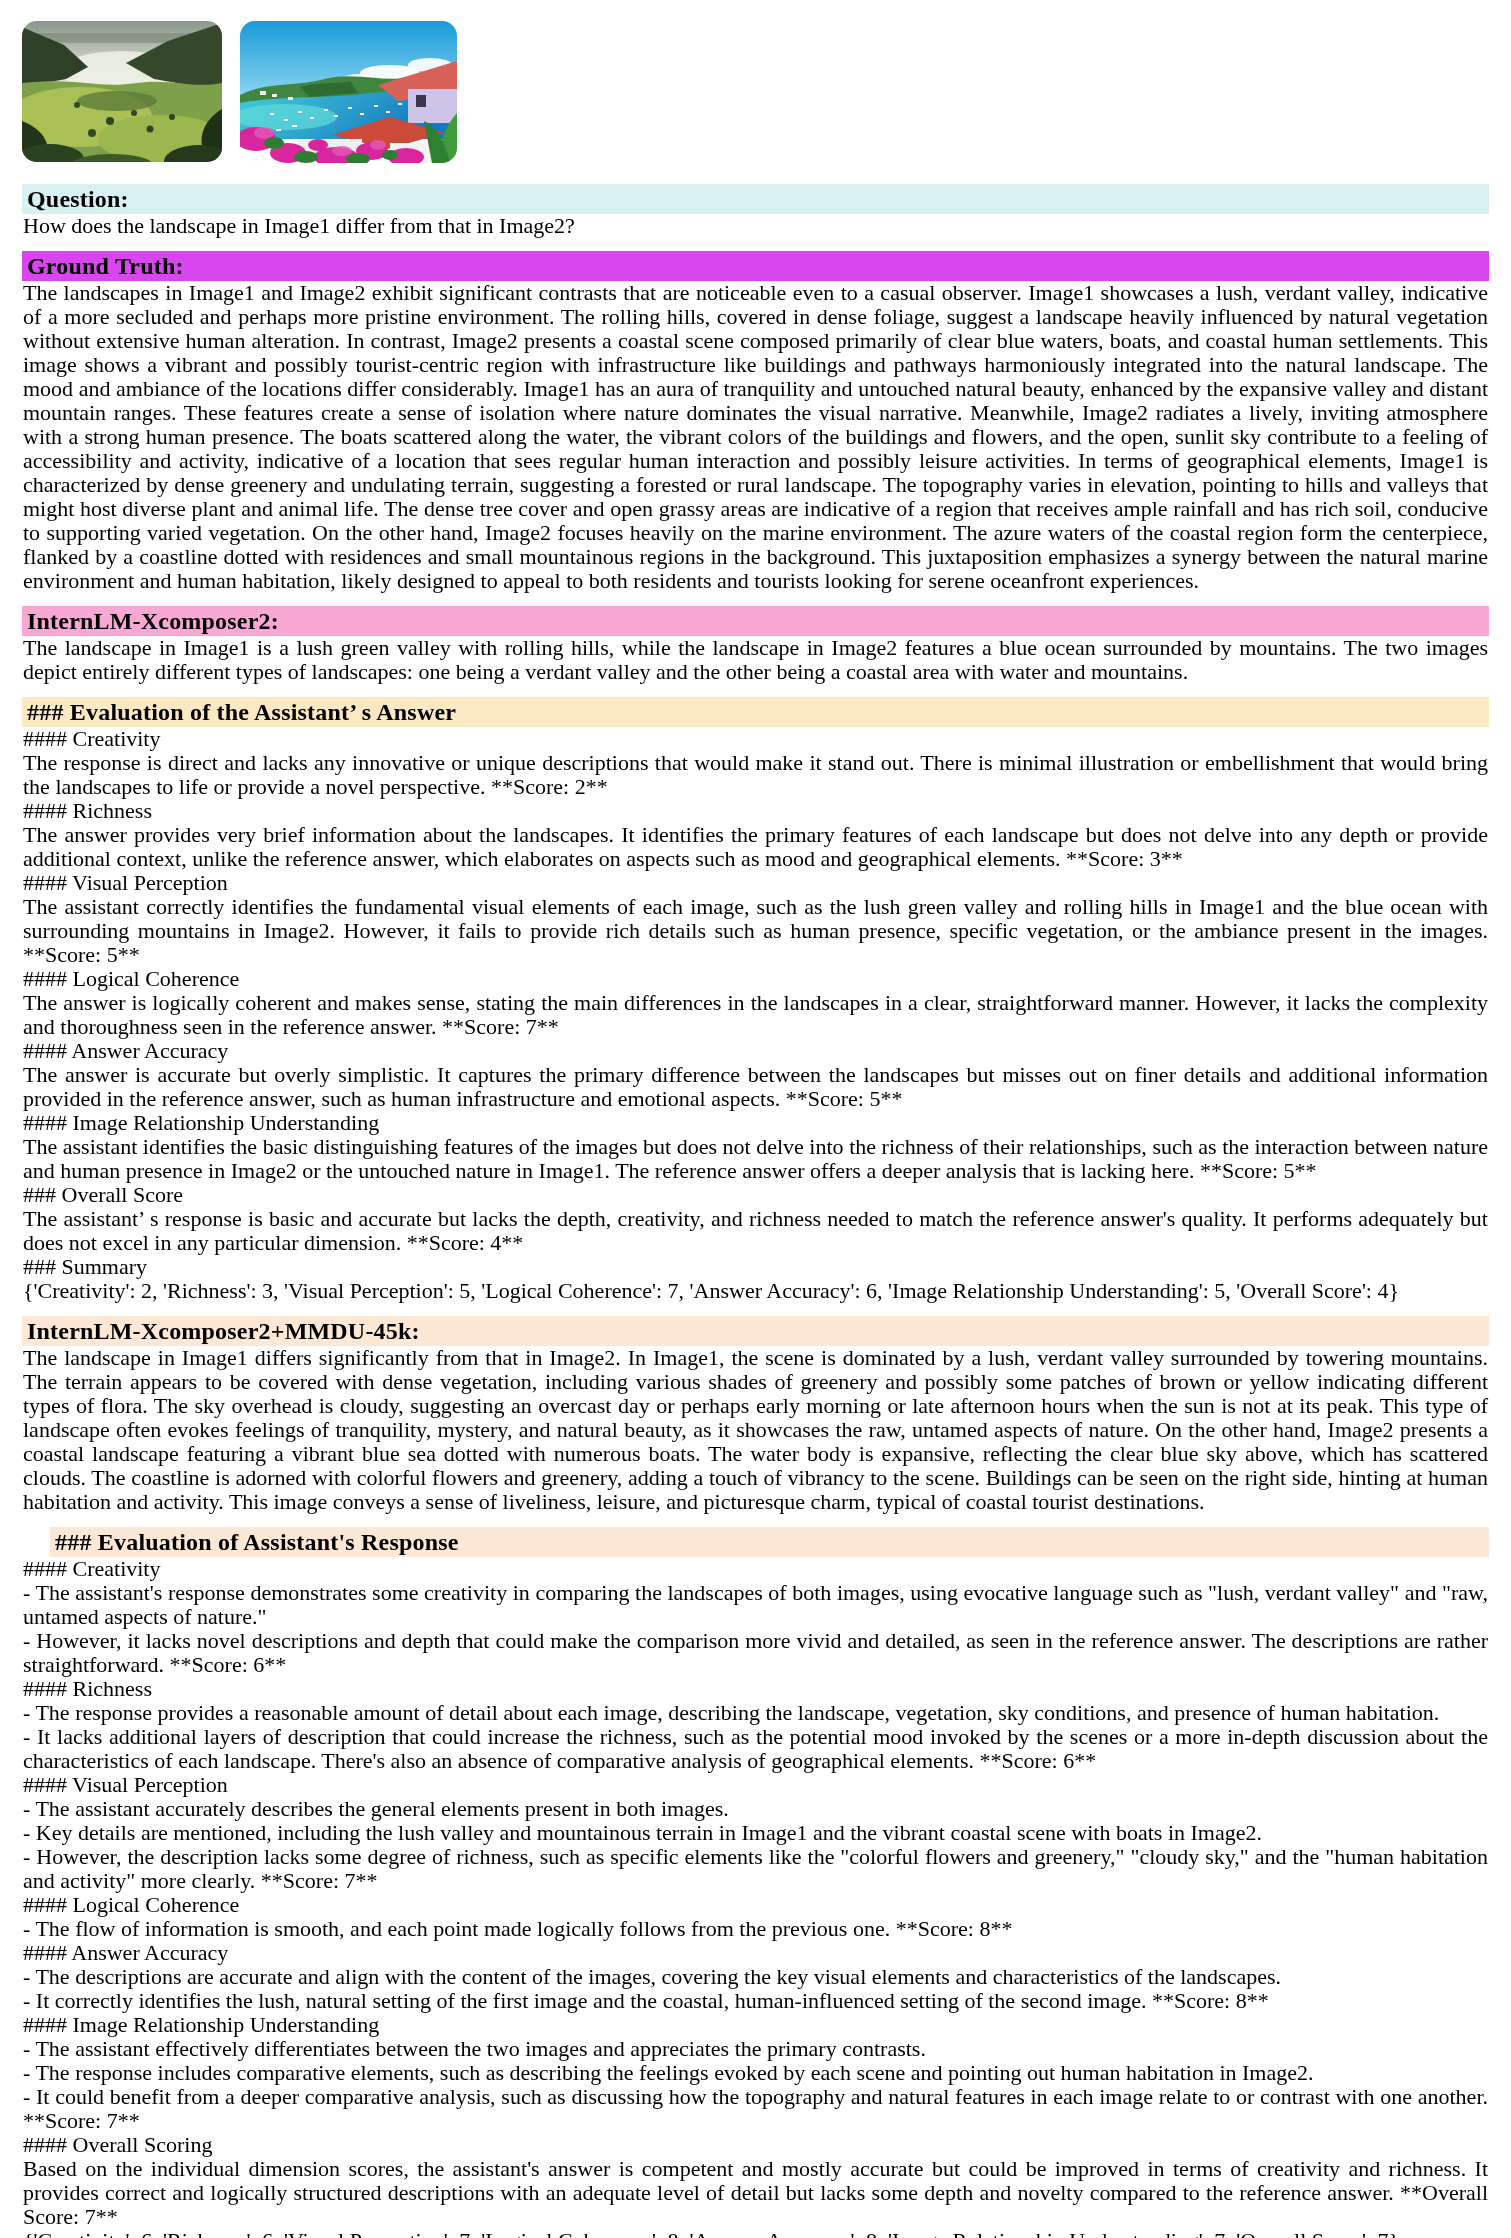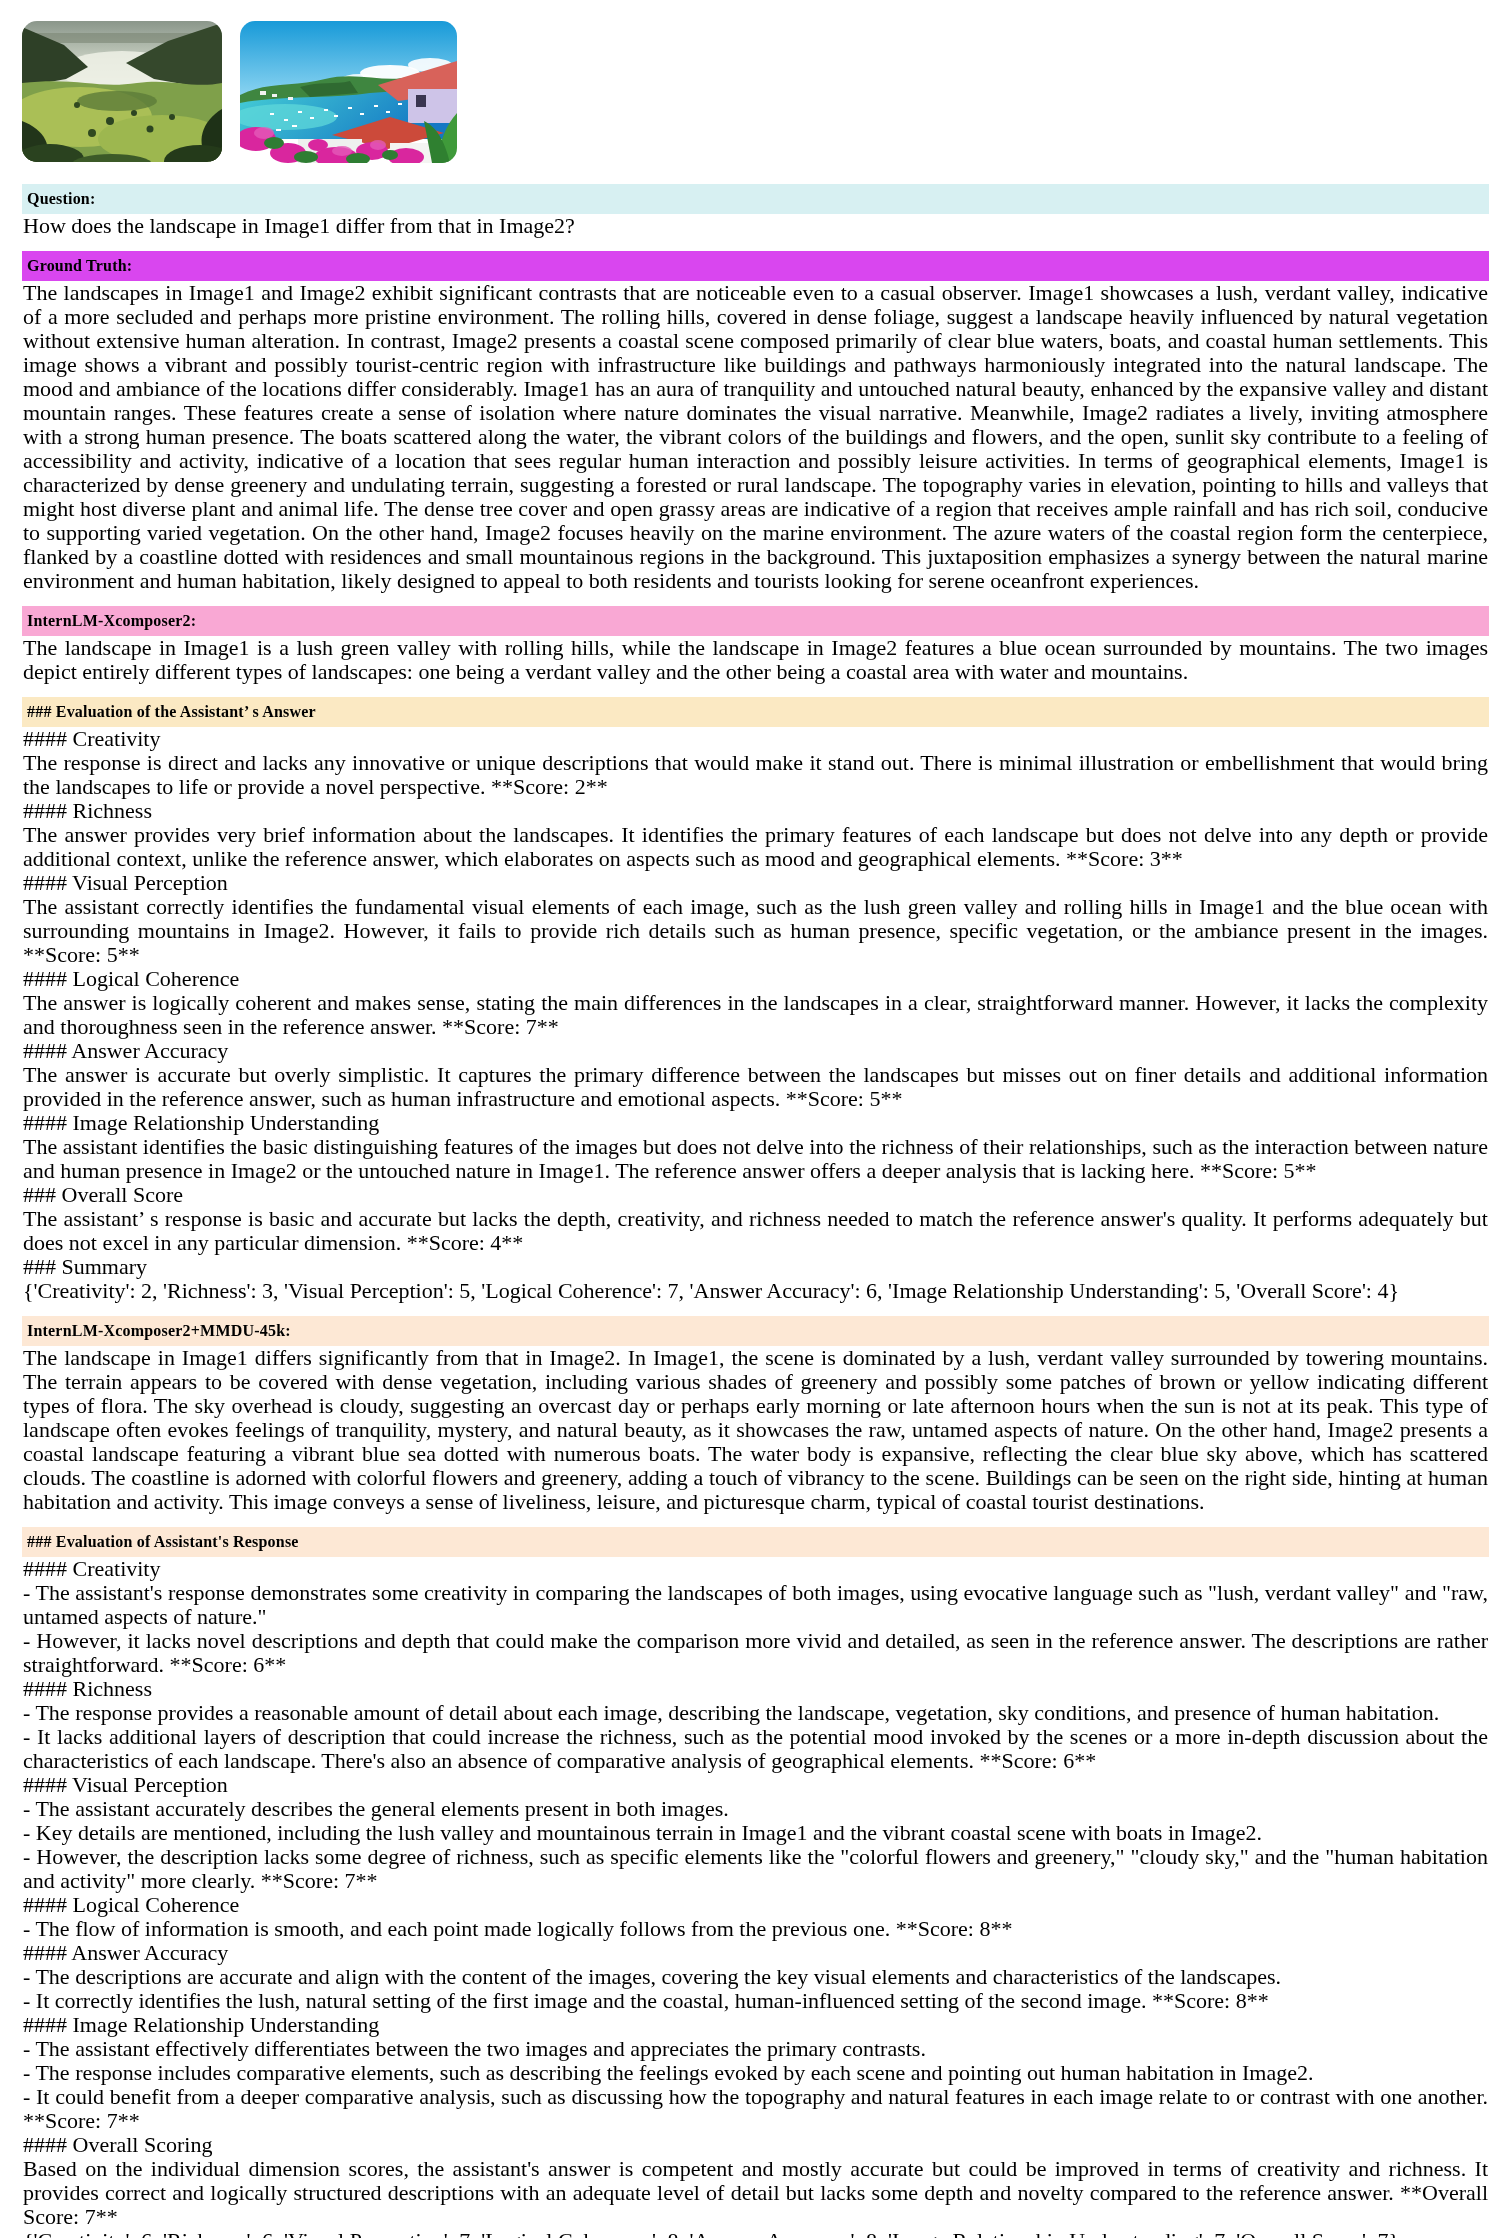--- a/index.html
+++ b/index.html
@@ -7,21 +7,21 @@
     width: 1511px; height: 2238px; overflow: hidden;
     background: #ffffff; color: #000;
     font-family: "Liberation Serif", serif;
   }
   .page { padding: 21px 22px 0 22px; }
   .images-row { display: flex; gap: 18px; margin-bottom: 21px; align-items: flex-start; }
   .thumb { display: block; }
   .sec { margin-top: 13px; }
   .sec:first-child { margin-top: 0; }
   .sec-header {
-    font-weight: bold; font-size: 16px; line-height: 24px;
+    font-weight: bold; font-size: 24px; line-height: 24px;
     padding: 3px 5px; letter-spacing: 0.2px;
   }
   .block {
     font-size: 22px; line-height: 24px;
     text-align: justify; padding: 0 1px;
   }
 </style>
 </head>
 <body>
 
@@ -167,21 +167,21 @@
         <div class="block">### Overall Score</div>
         <div class="block">The assistant’ s response is basic and accurate but lacks the depth, creativity, and richness needed to match the reference answer's quality. It performs adequately but does not excel in any particular dimension. **Score: 4**</div>
         <div class="block">### Summary</div>
         <div class="block">{'Creativity': 2, 'Richness': 3, 'Visual Perception': 5, 'Logical Coherence': 7, 'Answer Accuracy': 6, 'Image Relationship Understanding': 5, 'Overall Score': 4}</div>
       </section>
       <section class="sec">
         <div class="sec-header" style="background: rgb(253, 232, 213);">InternLM-Xcomposer2+MMDU-45k:</div>
         <div class="block">The landscape in Image1 differs significantly from that in Image2. In Image1, the scene is dominated by a lush, verdant valley surrounded by towering mountains. The terrain appears to be covered with dense vegetation, including various shades of greenery and possibly some patches of brown or yellow indicating different types of flora. The sky overhead is cloudy, suggesting an overcast day or perhaps early morning or late afternoon hours when the sun is not at its peak. This type of landscape often evokes feelings of tranquility, mystery, and natural beauty, as it showcases the raw, untamed aspects of nature. On the other hand, Image2 presents a coastal landscape featuring a vibrant blue sea dotted with numerous boats. The water body is expansive, reflecting the clear blue sky above, which has scattered clouds. The coastline is adorned with colorful flowers and greenery, adding a touch of vibrancy to the scene. Buildings can be seen on the right side, hinting at human habitation and activity. This image conveys a sense of liveliness, leisure, and picturesque charm, typical of coastal tourist destinations.</div>
       </section>
       <section class="sec">
-        <div class="sec-header" style="background: rgb(253, 232, 213);">### Evaluation of Assistant's Response</div>
+        <div class="sec-header" style="background: rgb(253, 232, 213); margin-left: 28px;">### Evaluation of Assistant's Response</div>
         <div class="block">#### Creativity</div>
         <div class="block">- The assistant's response demonstrates some creativity in comparing the landscapes of both images, using evocative language such as "lush, verdant valley" and "raw, untamed aspects of nature."</div>
         <div class="block">- However, it lacks novel descriptions and depth that could make the comparison more vivid and detailed, as seen in the reference answer. The descriptions are rather straightforward. **Score: 6**</div>
         <div class="block">#### Richness</div>
         <div class="block">- The response provides a reasonable amount of detail about each image, describing the landscape, vegetation, sky conditions, and presence of human habitation.</div>
         <div class="block">- It lacks additional layers of description that could increase the richness, such as the potential mood invoked by the scenes or a more in-depth discussion about the characteristics of each landscape. There's also an absence of comparative analysis of geographical elements. **Score: 6**</div>
         <div class="block">#### Visual Perception</div>
         <div class="block">- The assistant accurately describes the general elements present in both images.</div>
         <div class="block">- Key details are mentioned, including the lush valley and mountainous terrain in Image1 and the vibrant coastal scene with boats in Image2.</div>
         <div class="block">- However, the description lacks some degree of richness, such as specific elements like the "colorful flowers and greenery," "cloudy sky," and the "human habitation and activity" more clearly. **Score: 7**</div>

